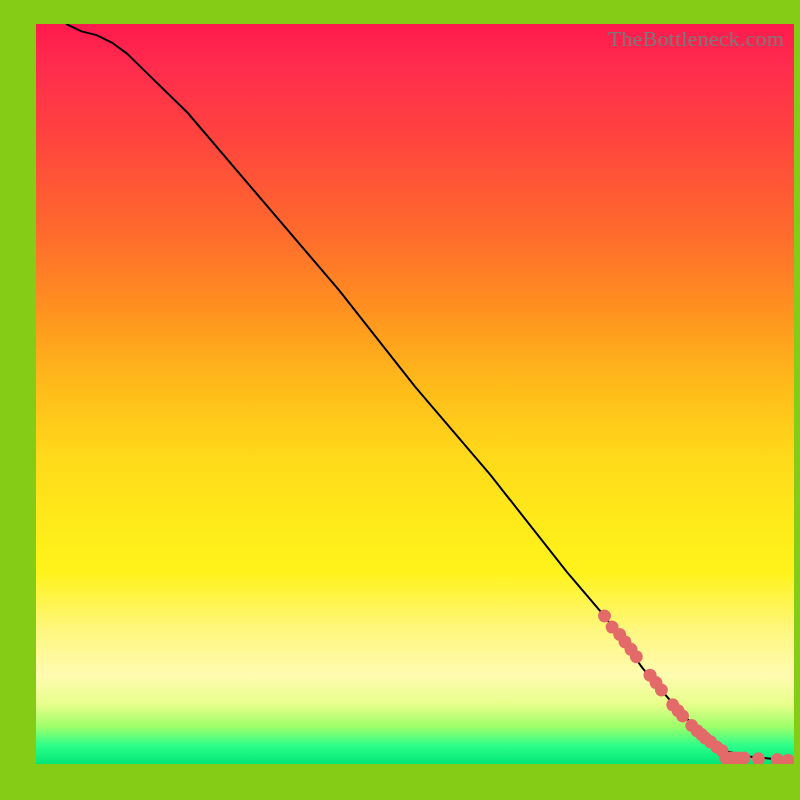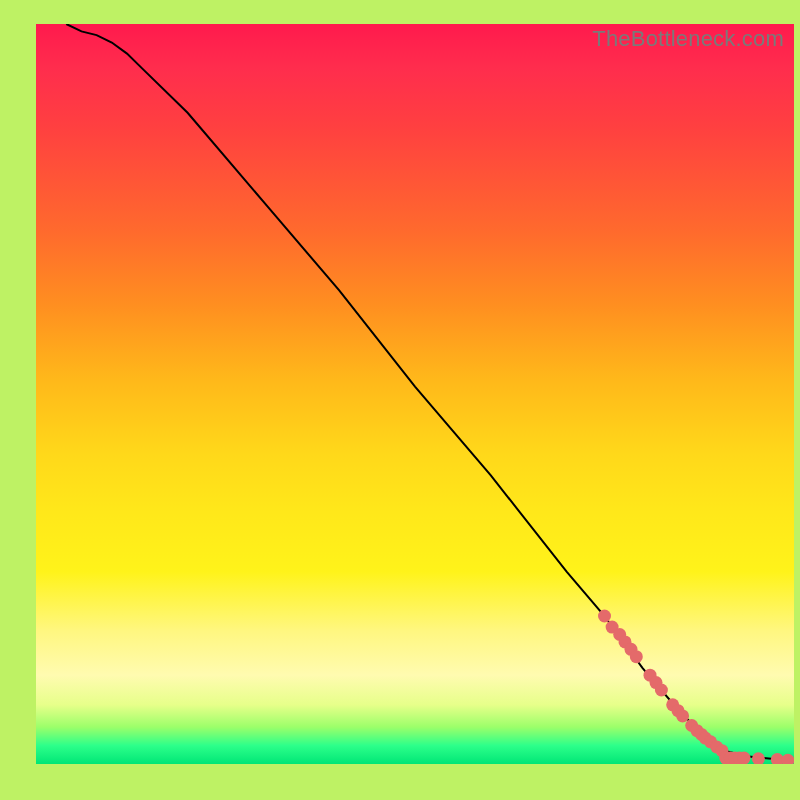--- a/index.html
+++ b/index.html
@@ -1,21 +1,22 @@
 <!DOCTYPE html>
 <html><head>
 <meta charset="utf-8">
 <style>
   * { margin: 0; padding: 0; box-sizing: border-box; }
   html, body { width: 800px; height: 800px; overflow: hidden; background: #000; font-family: Arial, Helvetica, sans-serif; }
   .frame {
     position: relative;
     width: 800px;
     height: 800px;
-    background: #bef264;
+    background: #84cc16;
+    font-family: Liberation Serif, serif;
   }
   .plot {
     position: absolute;
     left: 36px;
     top: 24px;
     width: 758px;
     height: 740px;
     
     background: linear-gradient(to bottom,
       #ff1a4d 0%,

